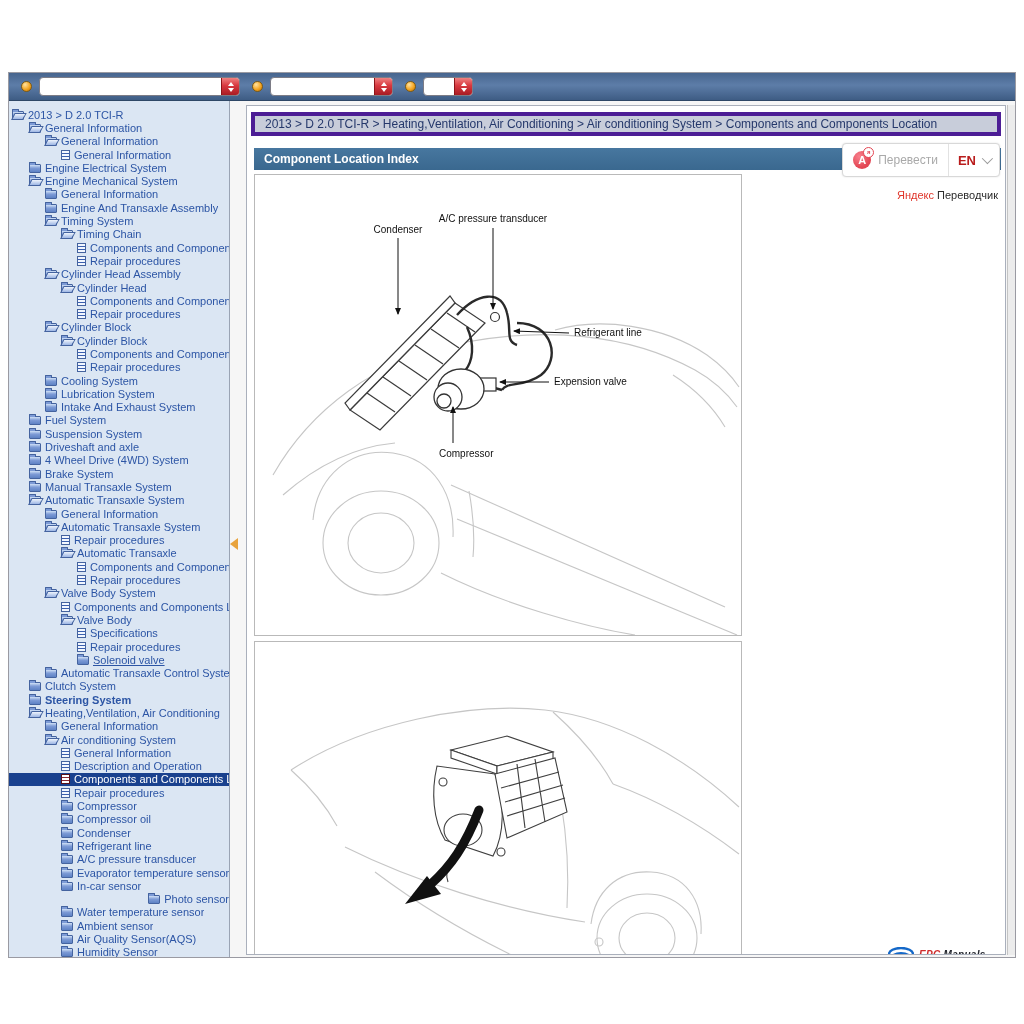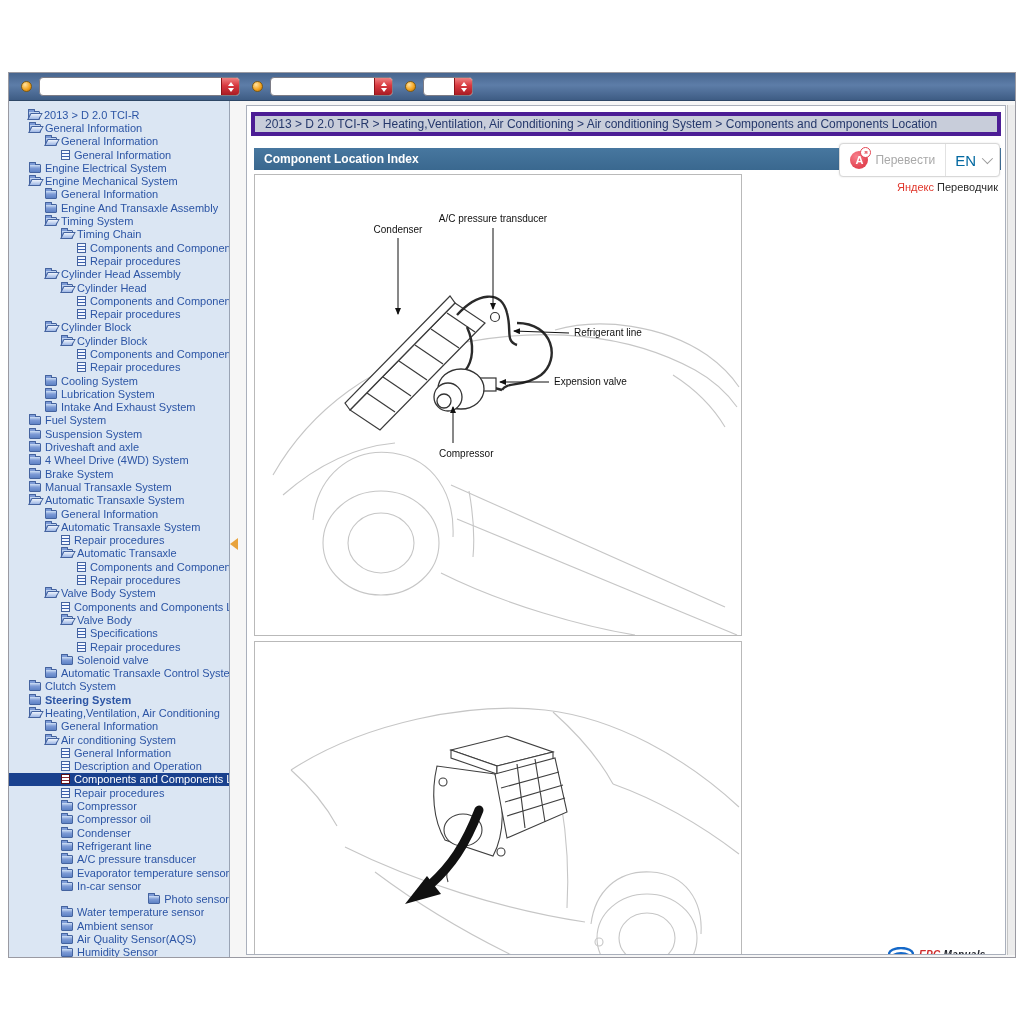--- a/index.html
+++ b/index.html
@@ -31,23 +31,23 @@
   .vscroll{position:absolute;right:0;top:32px;bottom:2px;width:8px;background:#ececec;border-left:1px solid #c4c4c4;box-sizing:border-box;}
   .crumbbar{margin:6px 4px 0 4px;height:24px;background:#c8cdda;border:4px solid #4c1d95;box-sizing:border-box;display:flex;align-items:center;padding:0 10px;font-size:12px;color:#25386b;white-space:nowrap;overflow:hidden;}
   .titlerow{position:relative;margin:12px 4px 0 7px;height:22px;}
   .titlebar{height:22px;background:linear-gradient(180deg,#47779f,#3a688f);display:flex;align-items:center;padding-left:10px;color:#fff;font-weight:bold;font-size:12px;}
   .ytwidget{position:absolute;right:1px;top:-5px;height:32px;background:#fff;border:1px solid #d8d8d8;border-radius:4px;display:flex;align-items:stretch;box-shadow:0 0 2px rgba(0,0,0,.12);}
   .ytleft{display:flex;align-items:center;gap:7px;padding:0 10px;}
   .yticon{position:relative;width:18px;height:18px;border-radius:50%;background:radial-gradient(circle at 35% 30%,#f8808d,#e34653 65%);color:#fff;font-weight:bold;font-size:11px;display:flex;align-items:center;justify-content:center;}
   .yticon::after{content:'я';position:absolute;right:-3px;top:-4px;width:9px;height:9px;border-radius:50%;background:#fff;border:1px solid #e34653;color:#e34653;font-size:6px;font-weight:bold;line-height:9px;text-align:center;}
   .yttext{color:#a9a9a9;font-size:12px;}
   .ytright{border-left:1px solid #e2e2e2;display:flex;align-items:center;gap:6px;padding:0 9px;}
-  .ytlang{font-size:15px;color:#0369a1;}
+  .ytlang{font-size:13px;color:#b91c1c;font-weight:bold;}
   .chev{width:7px;height:7px;border-right:1.5px solid #9a9a9a;border-bottom:1.5px solid #9a9a9a;transform:rotate(45deg) translateY(-2px);}
-  .ytcaption{position:absolute;right:3px;top:33px;font-size:11px;white-space:nowrap;}
+  .ytcaption{position:absolute;right:3px;top:41px;font-size:11px;white-space:nowrap;}
   .ytcaption .brand{color:#e0362b;}
   .ytcaption .rest{color:#2b2b2b;}
   .secheading{margin:11px 0 0 7px;font-size:11.5px;font-weight:bold;color:#1d1d1d;}
   .figbox{margin:5px 0 0 7px;width:488px;background:#fff;border:1px solid #b9b9b9;box-sizing:border-box;}
   .figbox.h1{height:462px;margin-top:4px;}
   .figbox.h2{height:460px;margin-top:5px;}
   .watermark{position:absolute;left:641px;top:841px;display:flex;align-items:center;gap:5px;}
   .wmtext{font-size:10px;font-weight:bold;font-style:italic;color:#23262e;letter-spacing:.3px;}
   .wmtext .r{color:#cf2b2b;}
   svg text{font-family:"Liberation Sans",sans-serif;}
@@ -85,21 +85,21 @@
         <span class="cap">
             <span class="tri-up"></span>
             <span class="tri-dn"></span>
           </span>
       </div>
     </div>
   </div>
 
   <div class="sidebar">
     <div>
-        <div class="tree-row" style="padding-left: 19px;">
+        <div class="tree-row" style="padding-left: 3px;">
           <span class="ic-folder open"></span>
           <span class="tree-label">2013 &gt; D 2.0 TCI-R</span>
         </div>
         <div class="tree-row" style="padding-left: 20px;">
           <span class="ic-folder open"></span>
           <span class="tree-label">General Information</span>
         </div>
         <div class="tree-row" style="padding-left: 36px;">
           <span class="ic-folder open"></span>
           <span class="tree-label">General Information</span>
@@ -249,21 +249,21 @@
           <span class="tree-label">Valve Body</span>
         </div>
         <div class="tree-row" style="padding-left: 68px;">
           <span class="ic-doc"></span>
           <span class="tree-label">Specifications</span>
         </div>
         <div class="tree-row" style="padding-left: 68px;">
           <span class="ic-doc"></span>
           <span class="tree-label">Repair procedures</span>
         </div>
-        <div class="tree-row" style="padding-left: 52px;">
+        <div class="tree-row" style="padding-left: 68px; text-decoration: underline;">
           <span class="ic-folder"></span>
           <span class="tree-label">Solenoid valve</span>
         </div>
         <div class="tree-row" style="padding-left: 36px;">
           <span class="ic-folder"></span>
           <span class="tree-label">Automatic Transaxle Control System</span>
         </div>
         <div class="tree-row" style="padding-left: 20px;">
           <span class="ic-folder"></span>
           <span class="tree-label">Clutch System</span>

